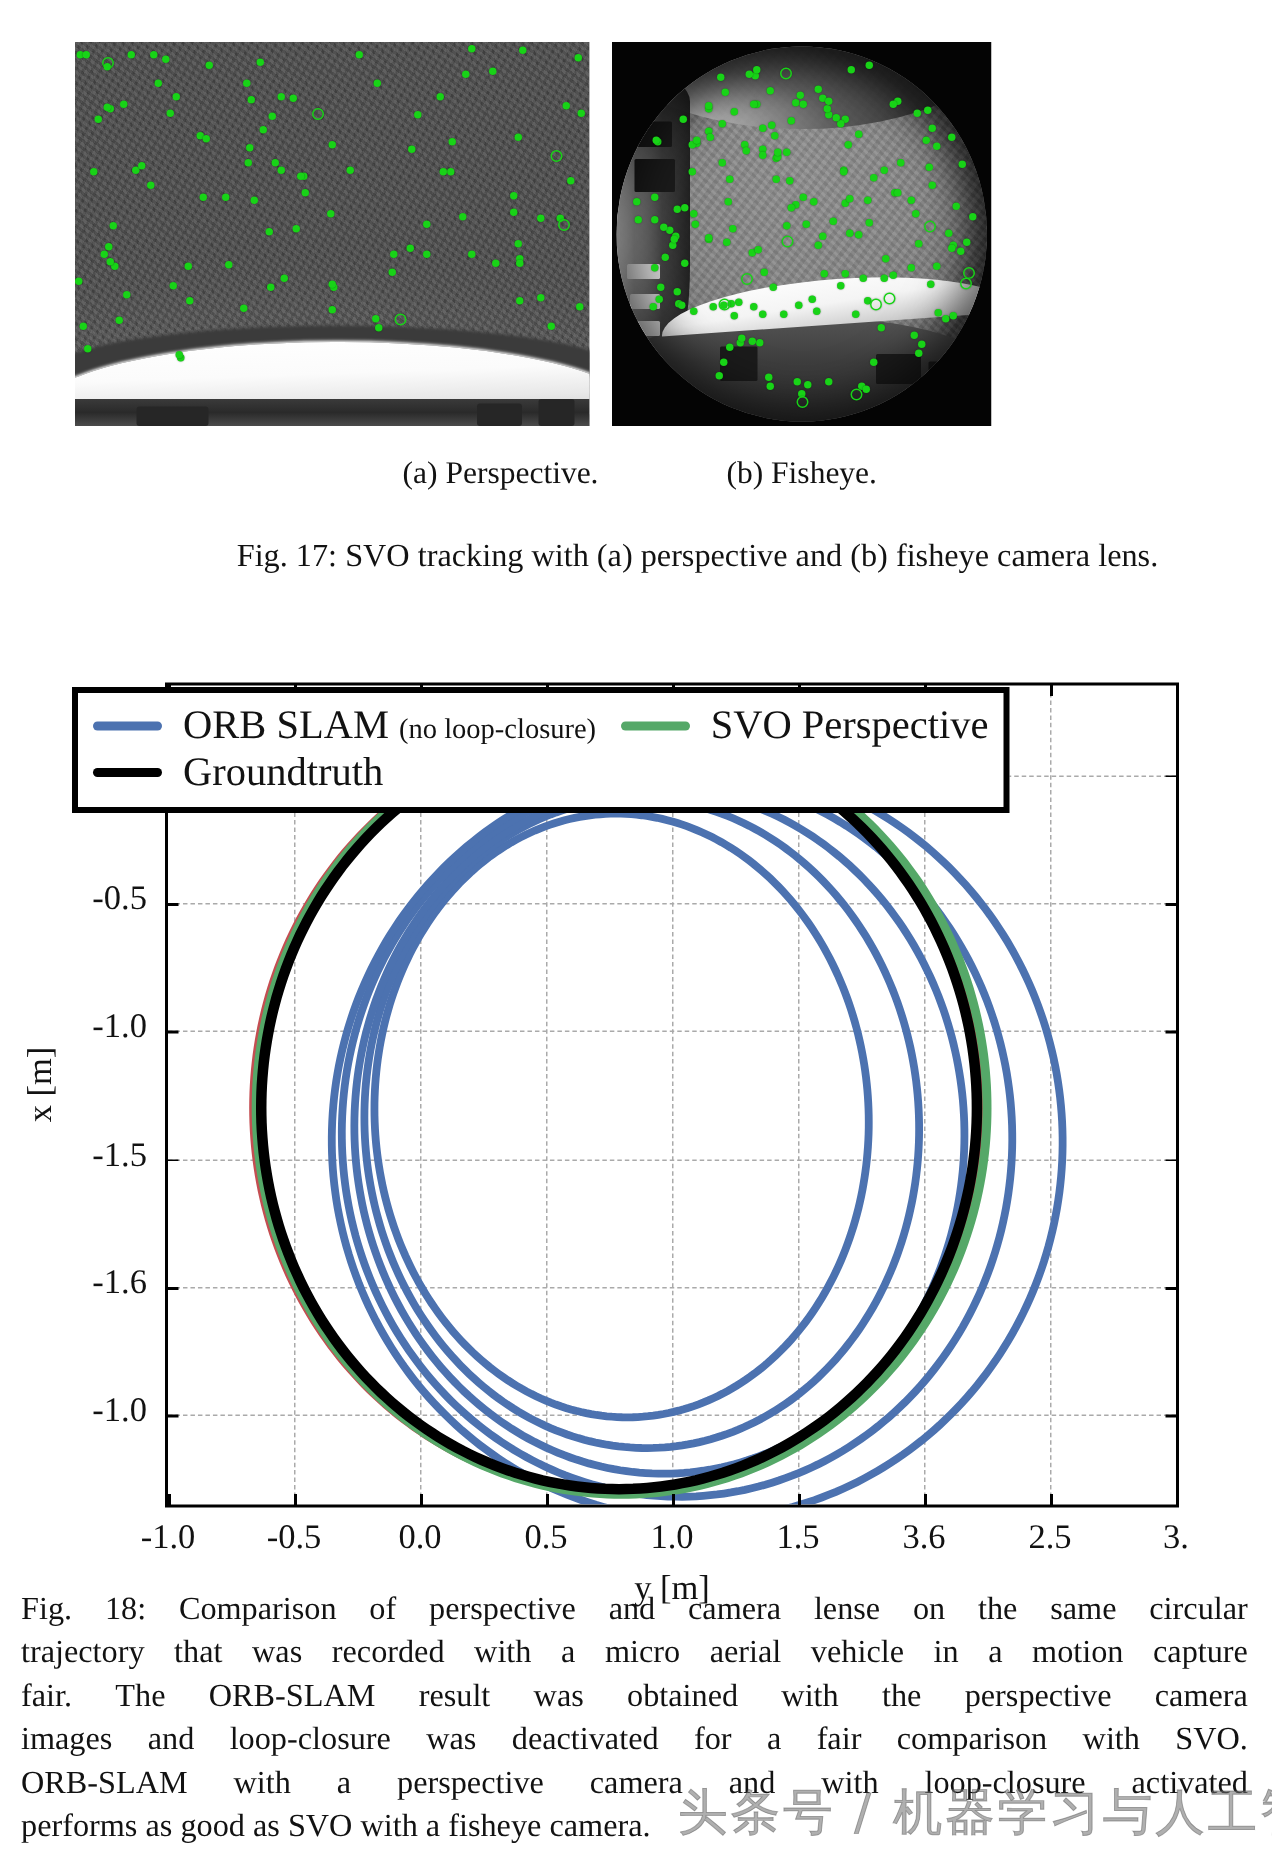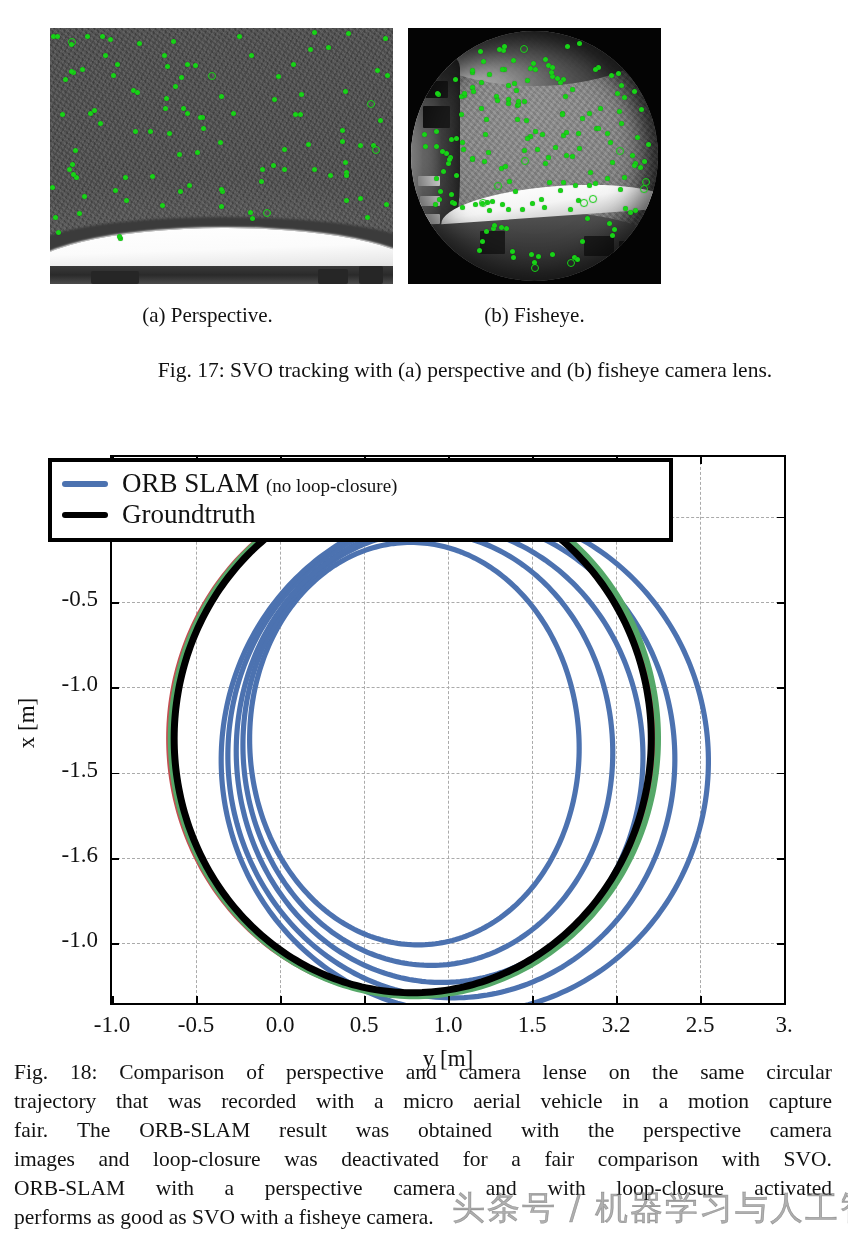--- a/index.html
+++ b/index.html
@@ -122,21 +122,21 @@
     border: 1.4px solid #18d317;
     width: 6px; height: 6px;
   }
 
   .subcap {
     position: absolute;
     font-size: 21px;
     text-align: center;
     white-space: nowrap;
   }
-  #subcap-a { left: 36px; top: 303px; width: 343px; }
+  #subcap-a { left: 56px; top: 303px; width: 343px; text-align: right; }
   #subcap-b { left: 408px; top: 303px; width: 253px; }
 
   #fig17-caption {
     position: absolute;
     left: 0; top: 358px; width: 848px;
     text-align: center;
     font-size: 21.5px;
     margin-left: 41px;
   }
 
@@ -636,37 +636,41 @@
         <div class="tick right" style="top: 486.281px;"></div>
       </div>
   </div>
 
   <div id="legend">
     <div class="legend-row">
       <div class="legend-cell c1">
         <span class="legend-swatch" style="background: rgb(76, 114, 176);"></span>
         <span class="legend-text"><span>ORB SLAM</span> <span class="small">(no loop-closure)</span></span>
       </div>
+      <div class="legend-cell">
+        <span class="legend-swatch" style="background: rgb(85, 168, 104);"></span>
+        <span class="legend-text">SVO Perspective</span>
+      </div>
     </div>
     <div class="legend-row">
       <div class="legend-cell">
         <span class="legend-swatch" style="background: rgb(0, 0, 0);"></span>
         <span class="legend-text">Groundtruth</span>
       </div>
     </div>
   </div>
 
   <div id="xtick-layer">
       <div class="xtick-label" style="left: 112px;">-1.0</div>
       <div class="xtick-label" style="left: 196px;">-0.5</div>
       <div class="xtick-label" style="left: 280px;">0.0</div>
       <div class="xtick-label" style="left: 364px;">0.5</div>
       <div class="xtick-label" style="left: 448px;">1.0</div>
       <div class="xtick-label" style="left: 532px;">1.5</div>
-      <div class="xtick-label" style="left: 616px;">3.2</div>
+      <div class="xtick-label" style="left: 616px;">3.6</div>
       <div class="xtick-label" style="left: 700px;">2.5</div>
       <div class="xtick-label" style="left: 784px;">3.</div>
     </div>
   <div id="ytick-layer">
       <div class="ytick-label" style="top: 86.7188px;">0.0</div>
       <div class="ytick-label" style="top: 172.031px;">-0.5</div>
       <div class="ytick-label" style="top: 257.344px;">-1.0</div>
       <div class="ytick-label" style="top: 342.656px;">-1.5</div>
       <div class="ytick-label" style="top: 427.969px;">-1.6</div>
       <div class="ytick-label" style="top: 513.281px;">-1.0</div>

